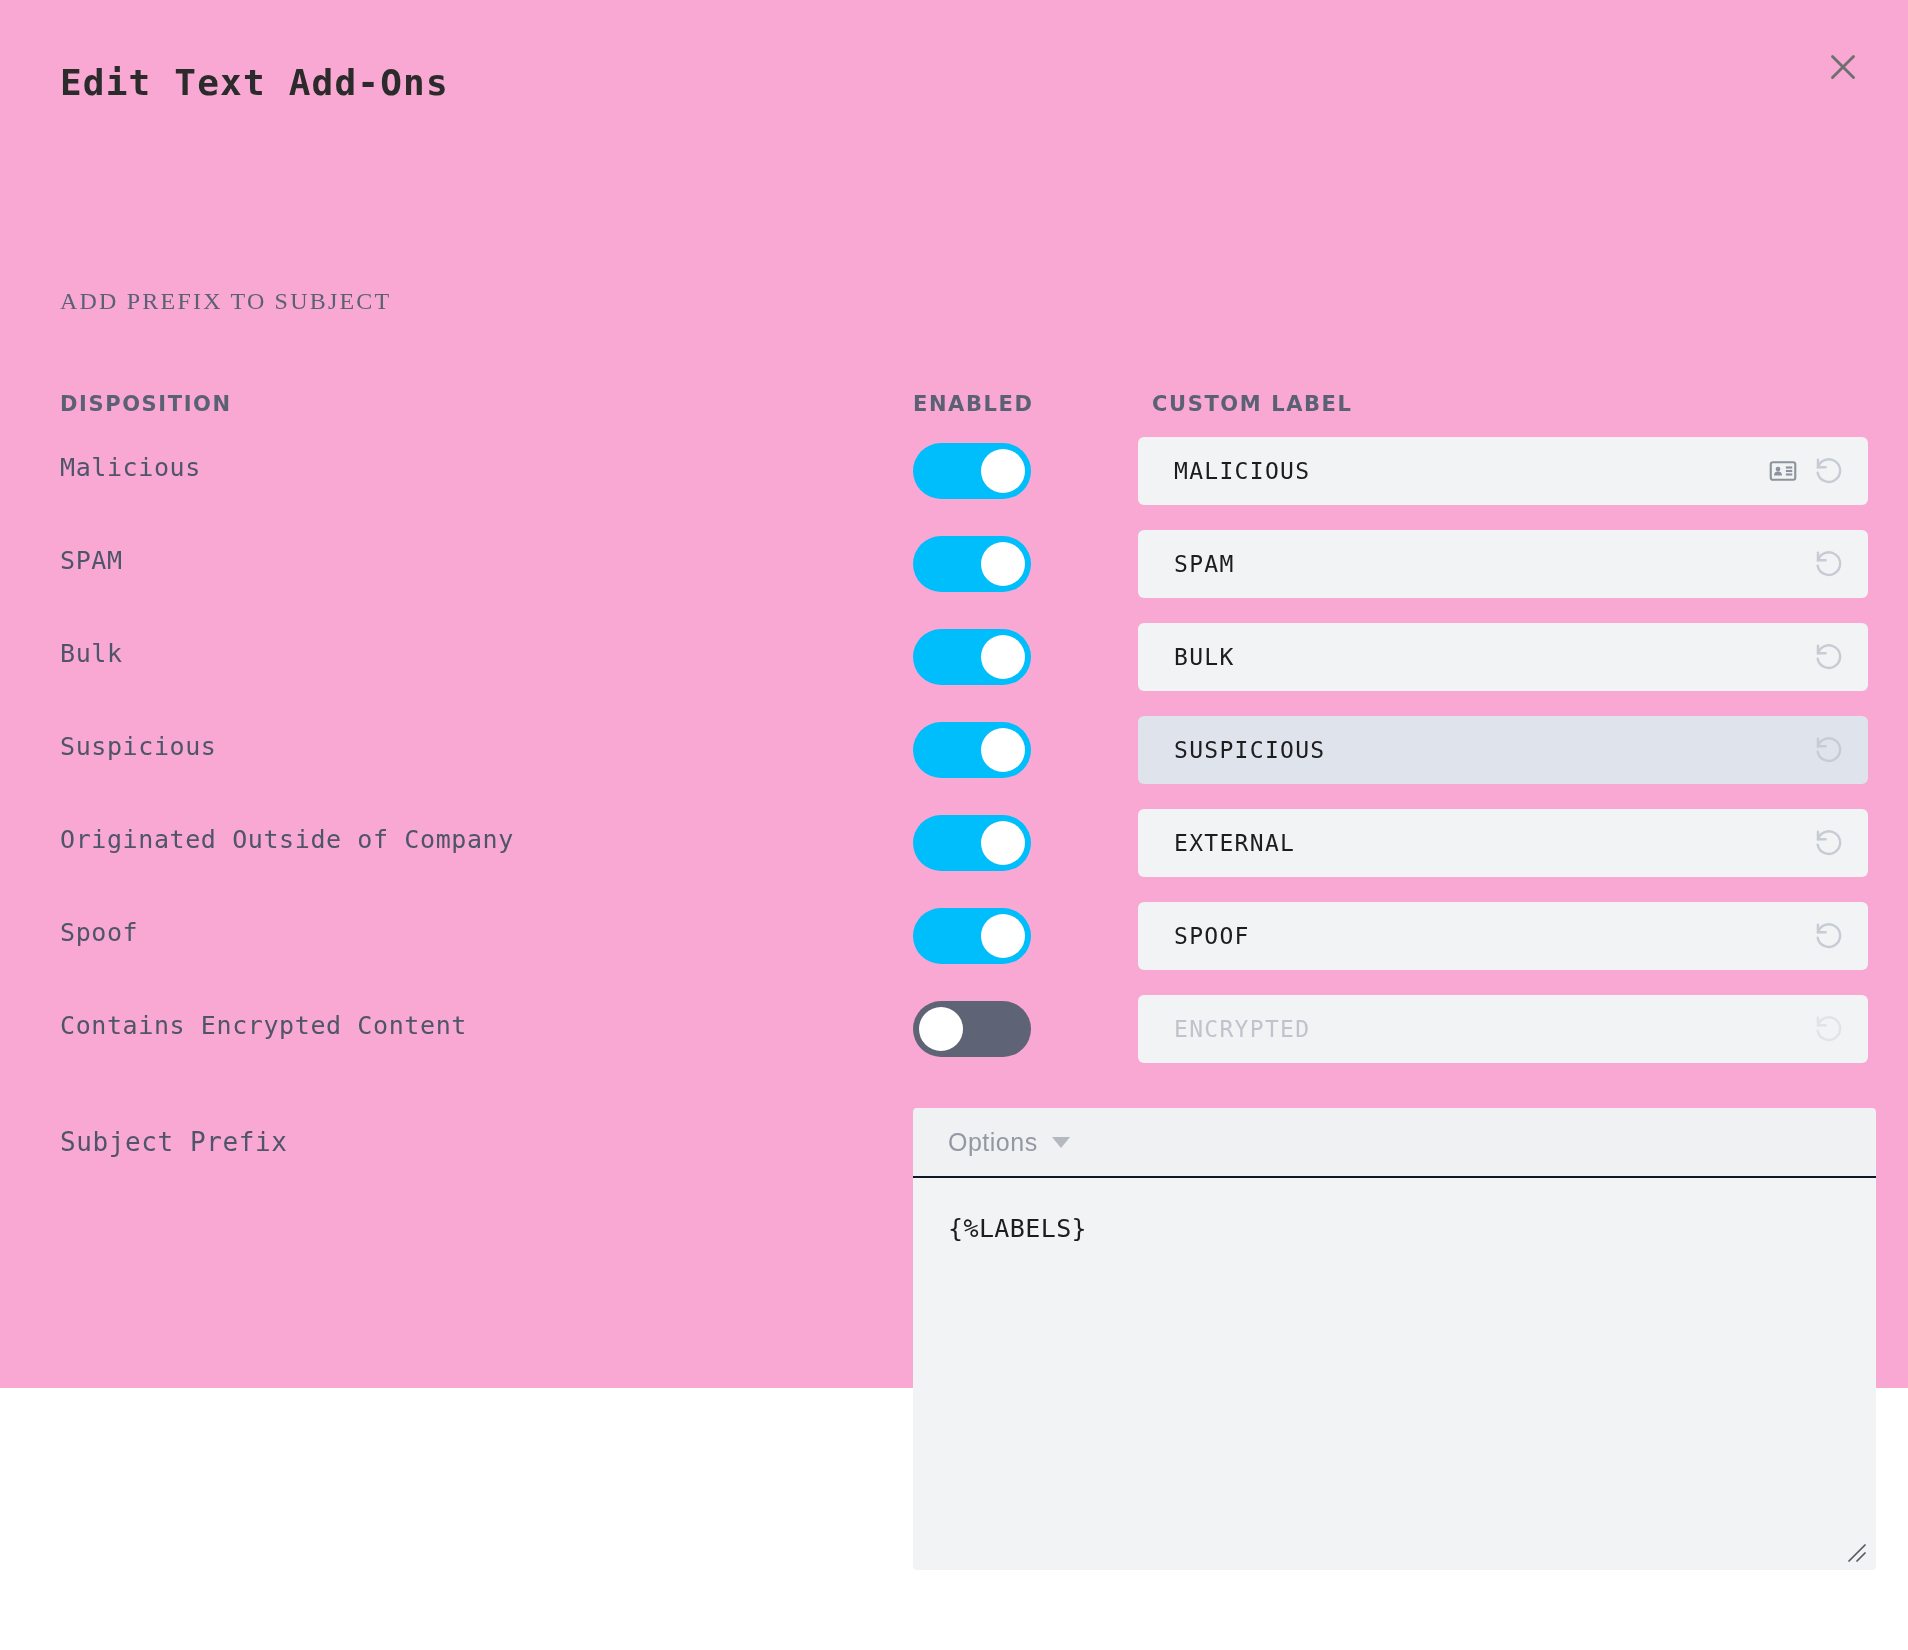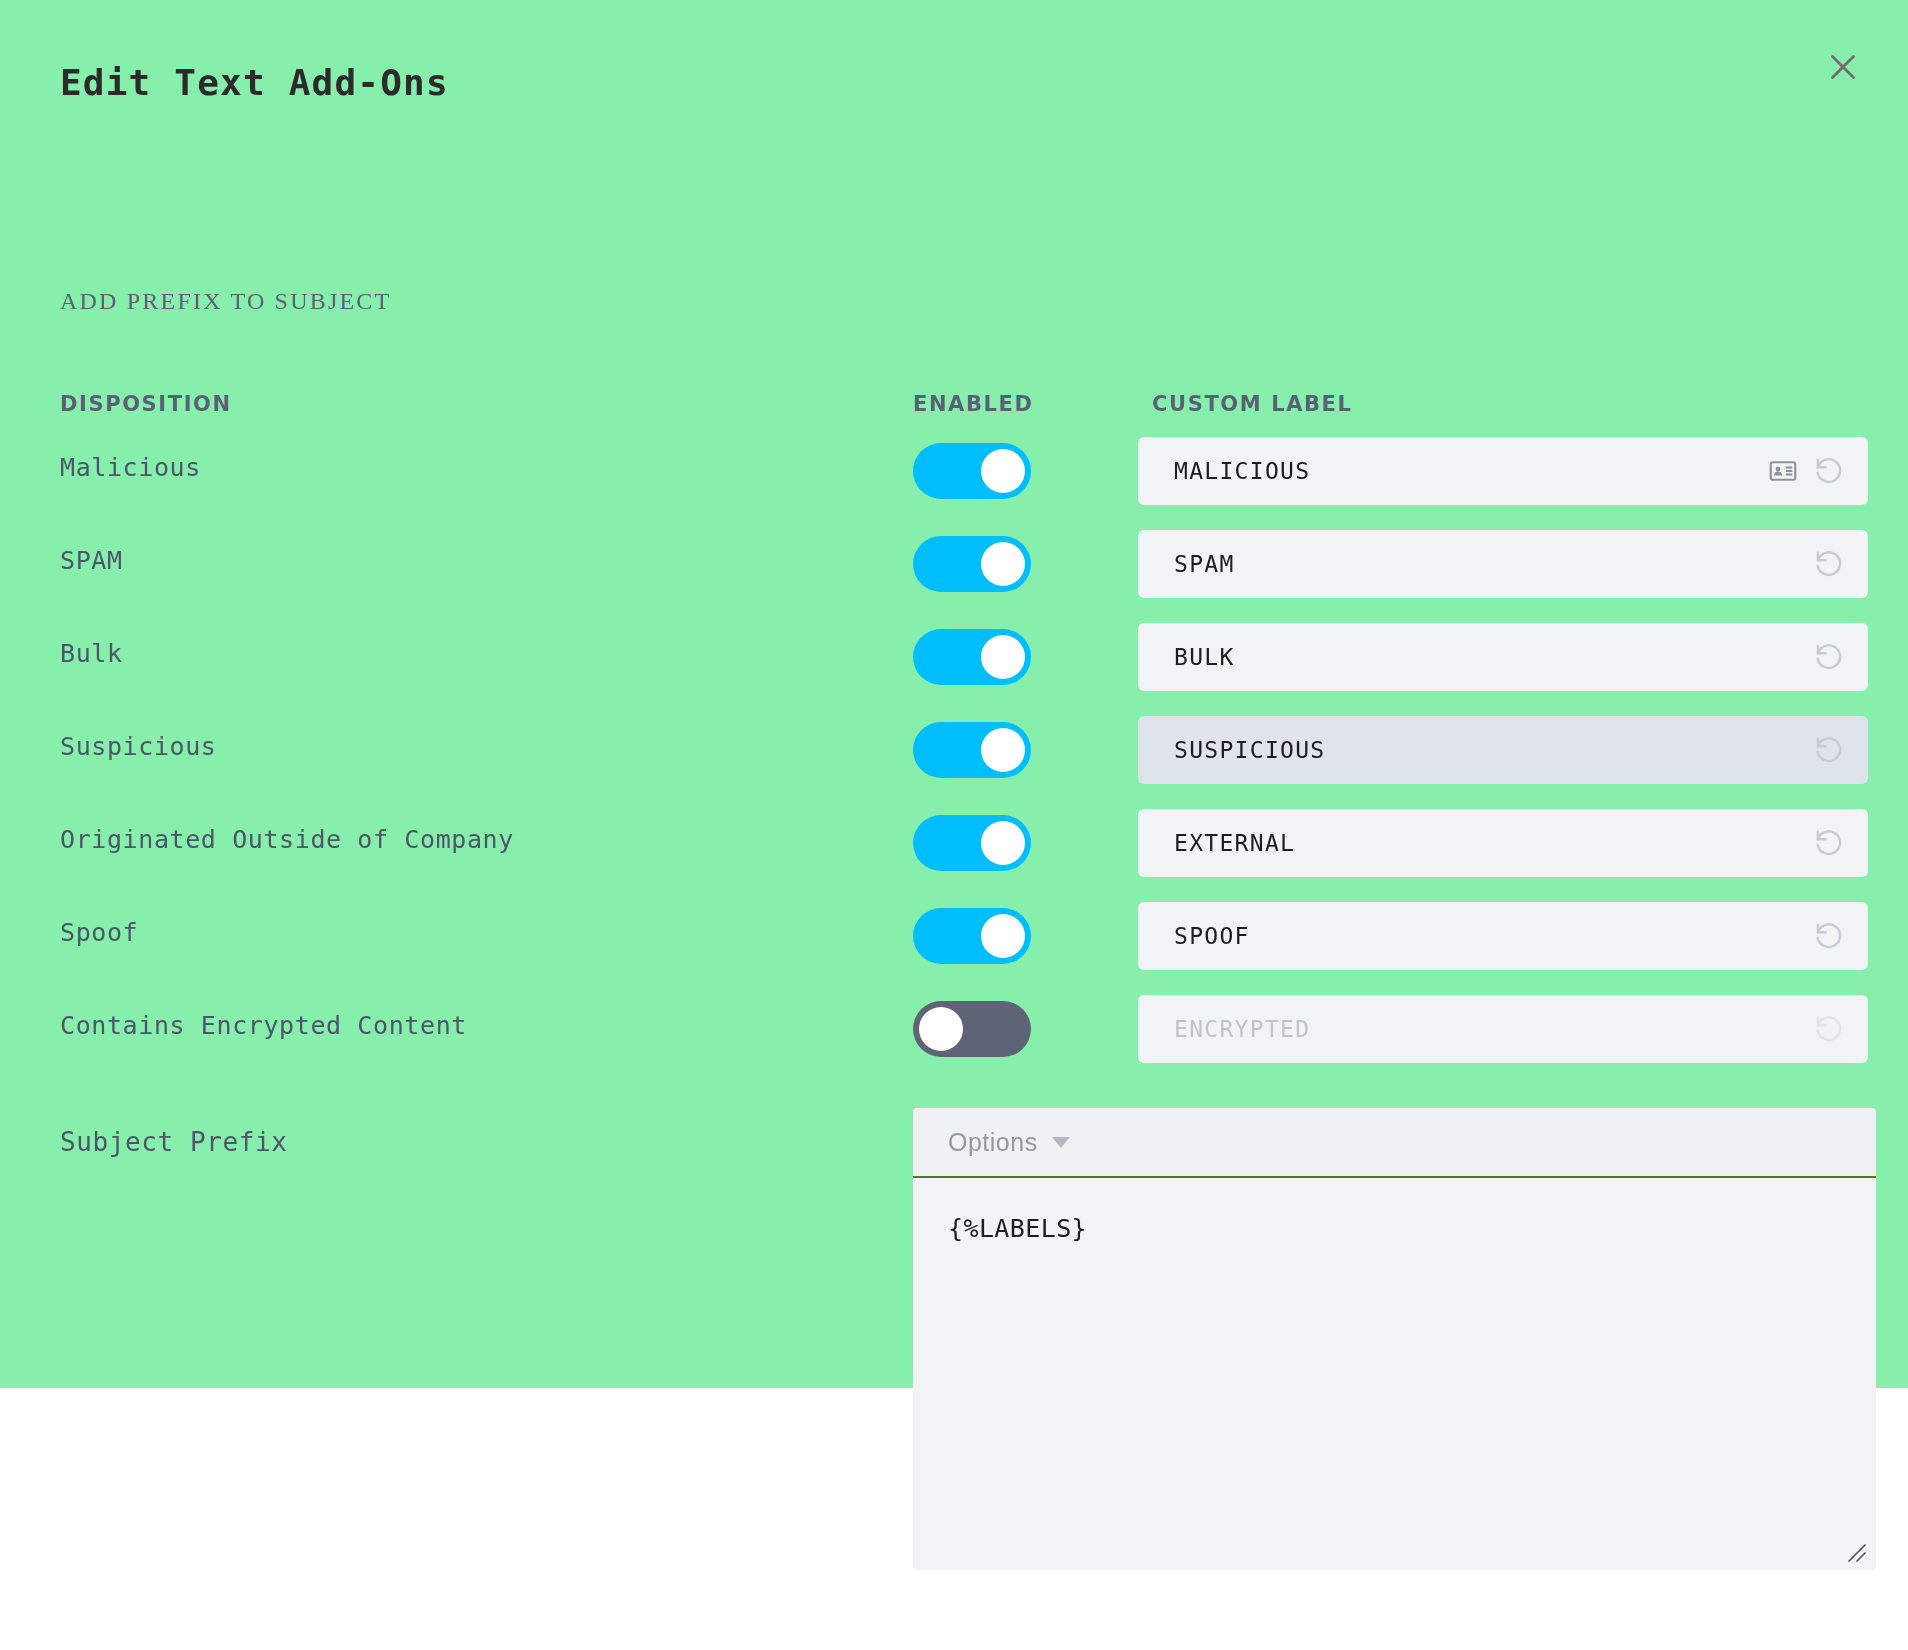--- a/index.html
+++ b/index.html
@@ -8,21 +8,21 @@
     width: 1908px;
     height: 1650px;
     background: #ffffff;
     font-family: "DejaVu Sans Mono", "Liberation Mono", monospace;
   }
 
   .dialog {
     position: relative;
     width: 1908px;
     height: 1388px;
-    background: #86efac;
+    background: #f9a8d4;
     padding: 0;
   }
 
   
   .dialog-header {
     position: absolute;
     top: 0; left: 0; right: 0;
     height: 160px;
   }
 
@@ -203,21 +203,21 @@
     width: 0; height: 0;
     border-left: 9px solid transparent;
     border-right: 9px solid transparent;
     border-top: 11px solid #b3b8c1;
   }
 
   .editor-body {
     position: relative;
     height: 394px;
     background: #f1f3f5;
-    border-top: 2px solid #4d7c0f;
+    border-top: 2px solid #0f172a;
     border-radius: 0 0 4px 4px;
     cursor: text;
   }
   .editor-content {
     position: absolute;
     left: 35px;
     top: 36px;
     font-size: 25px;
     color: #1d1d1f;
     letter-spacing: 0.4px;

